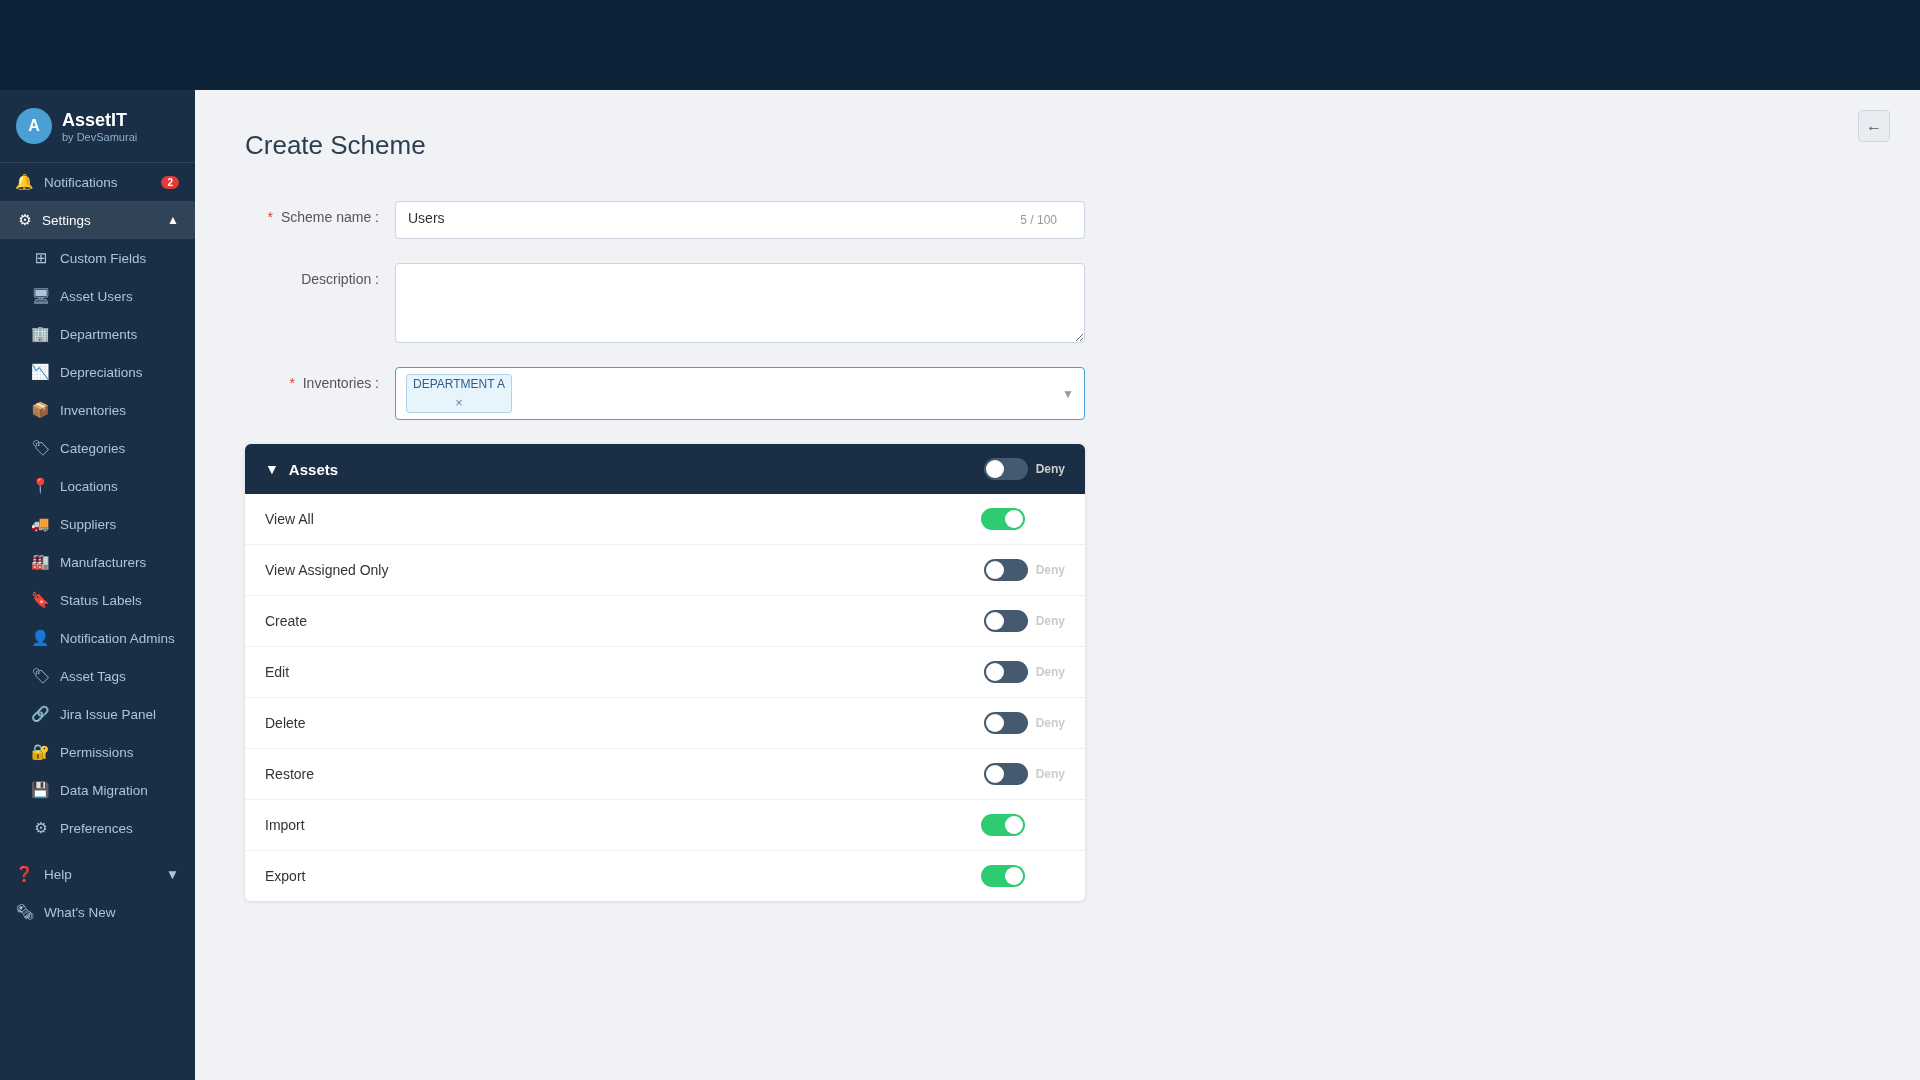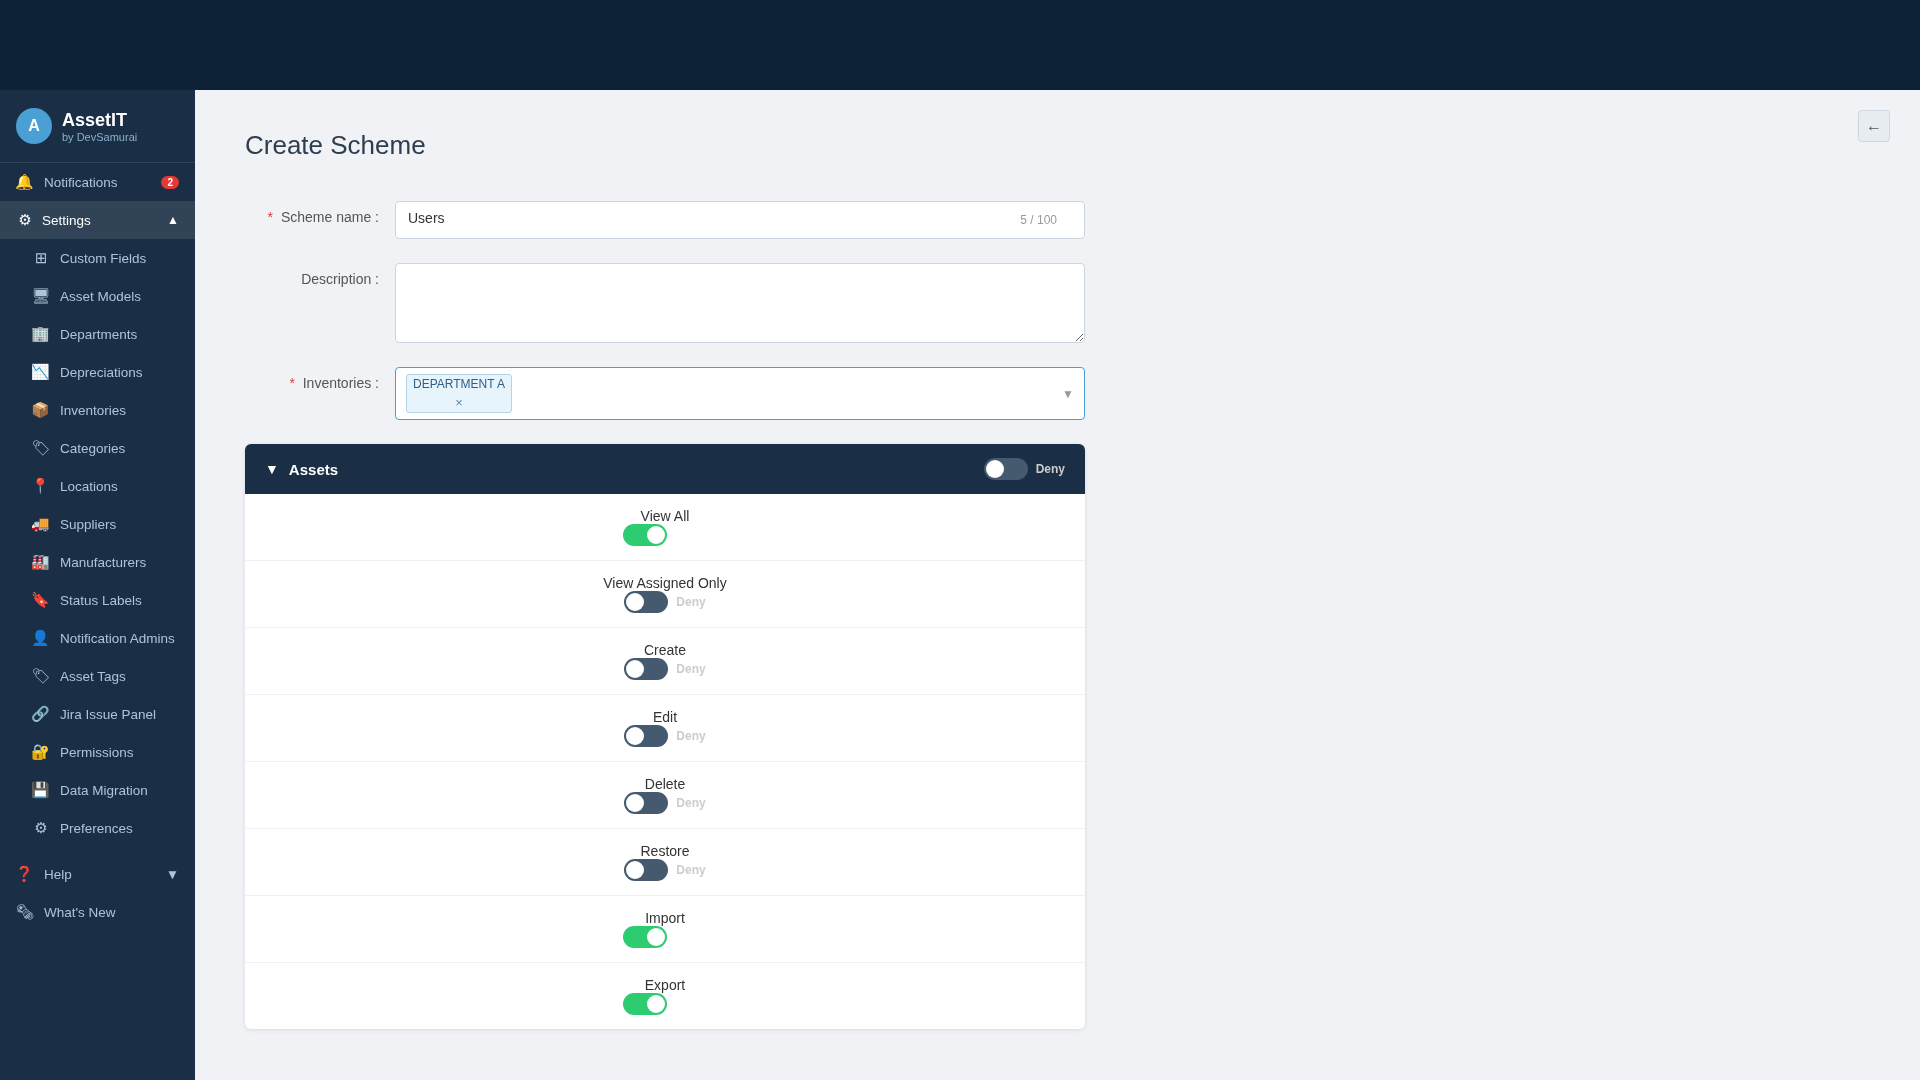--- a/index.html
+++ b/index.html
@@ -321,21 +321,20 @@
     .toggle-label.deny { color: #ccc; }
     .toggle-label.allow { color: white; }
 
     
     .permission-row {
       background: white;
       padding: 14px 20px;
       display: flex;
       align-items: center;
       border-bottom: 1px solid #eef1f4;
-      flex-direction: column;
     }
 
     .permission-row:last-child {
       border-bottom: none;
     }
 
     .permission-name {
       flex: 1;
       font-size: 14px;
       color: #333;
@@ -390,21 +389,21 @@
       <span class="chevron">▲</span>
     </div>
 
     <div>
       <div class="sidebar-item sub-item">
         <span class="icon">⊞</span>
         <span>Custom Fields</span>
       </div>
       <div class="sidebar-item sub-item">
         <span class="icon">🖥</span>
-        <span>Asset Models</span>
+        <span>Asset Users</span>
       </div>
       <div class="sidebar-item sub-item">
         <span class="icon">🏢</span>
         <span>Departments</span>
       </div>
       <div class="sidebar-item sub-item">
         <span class="icon">📉</span>
         <span>Depreciations</span>
       </div>
       <div class="sidebar-item sub-item">

